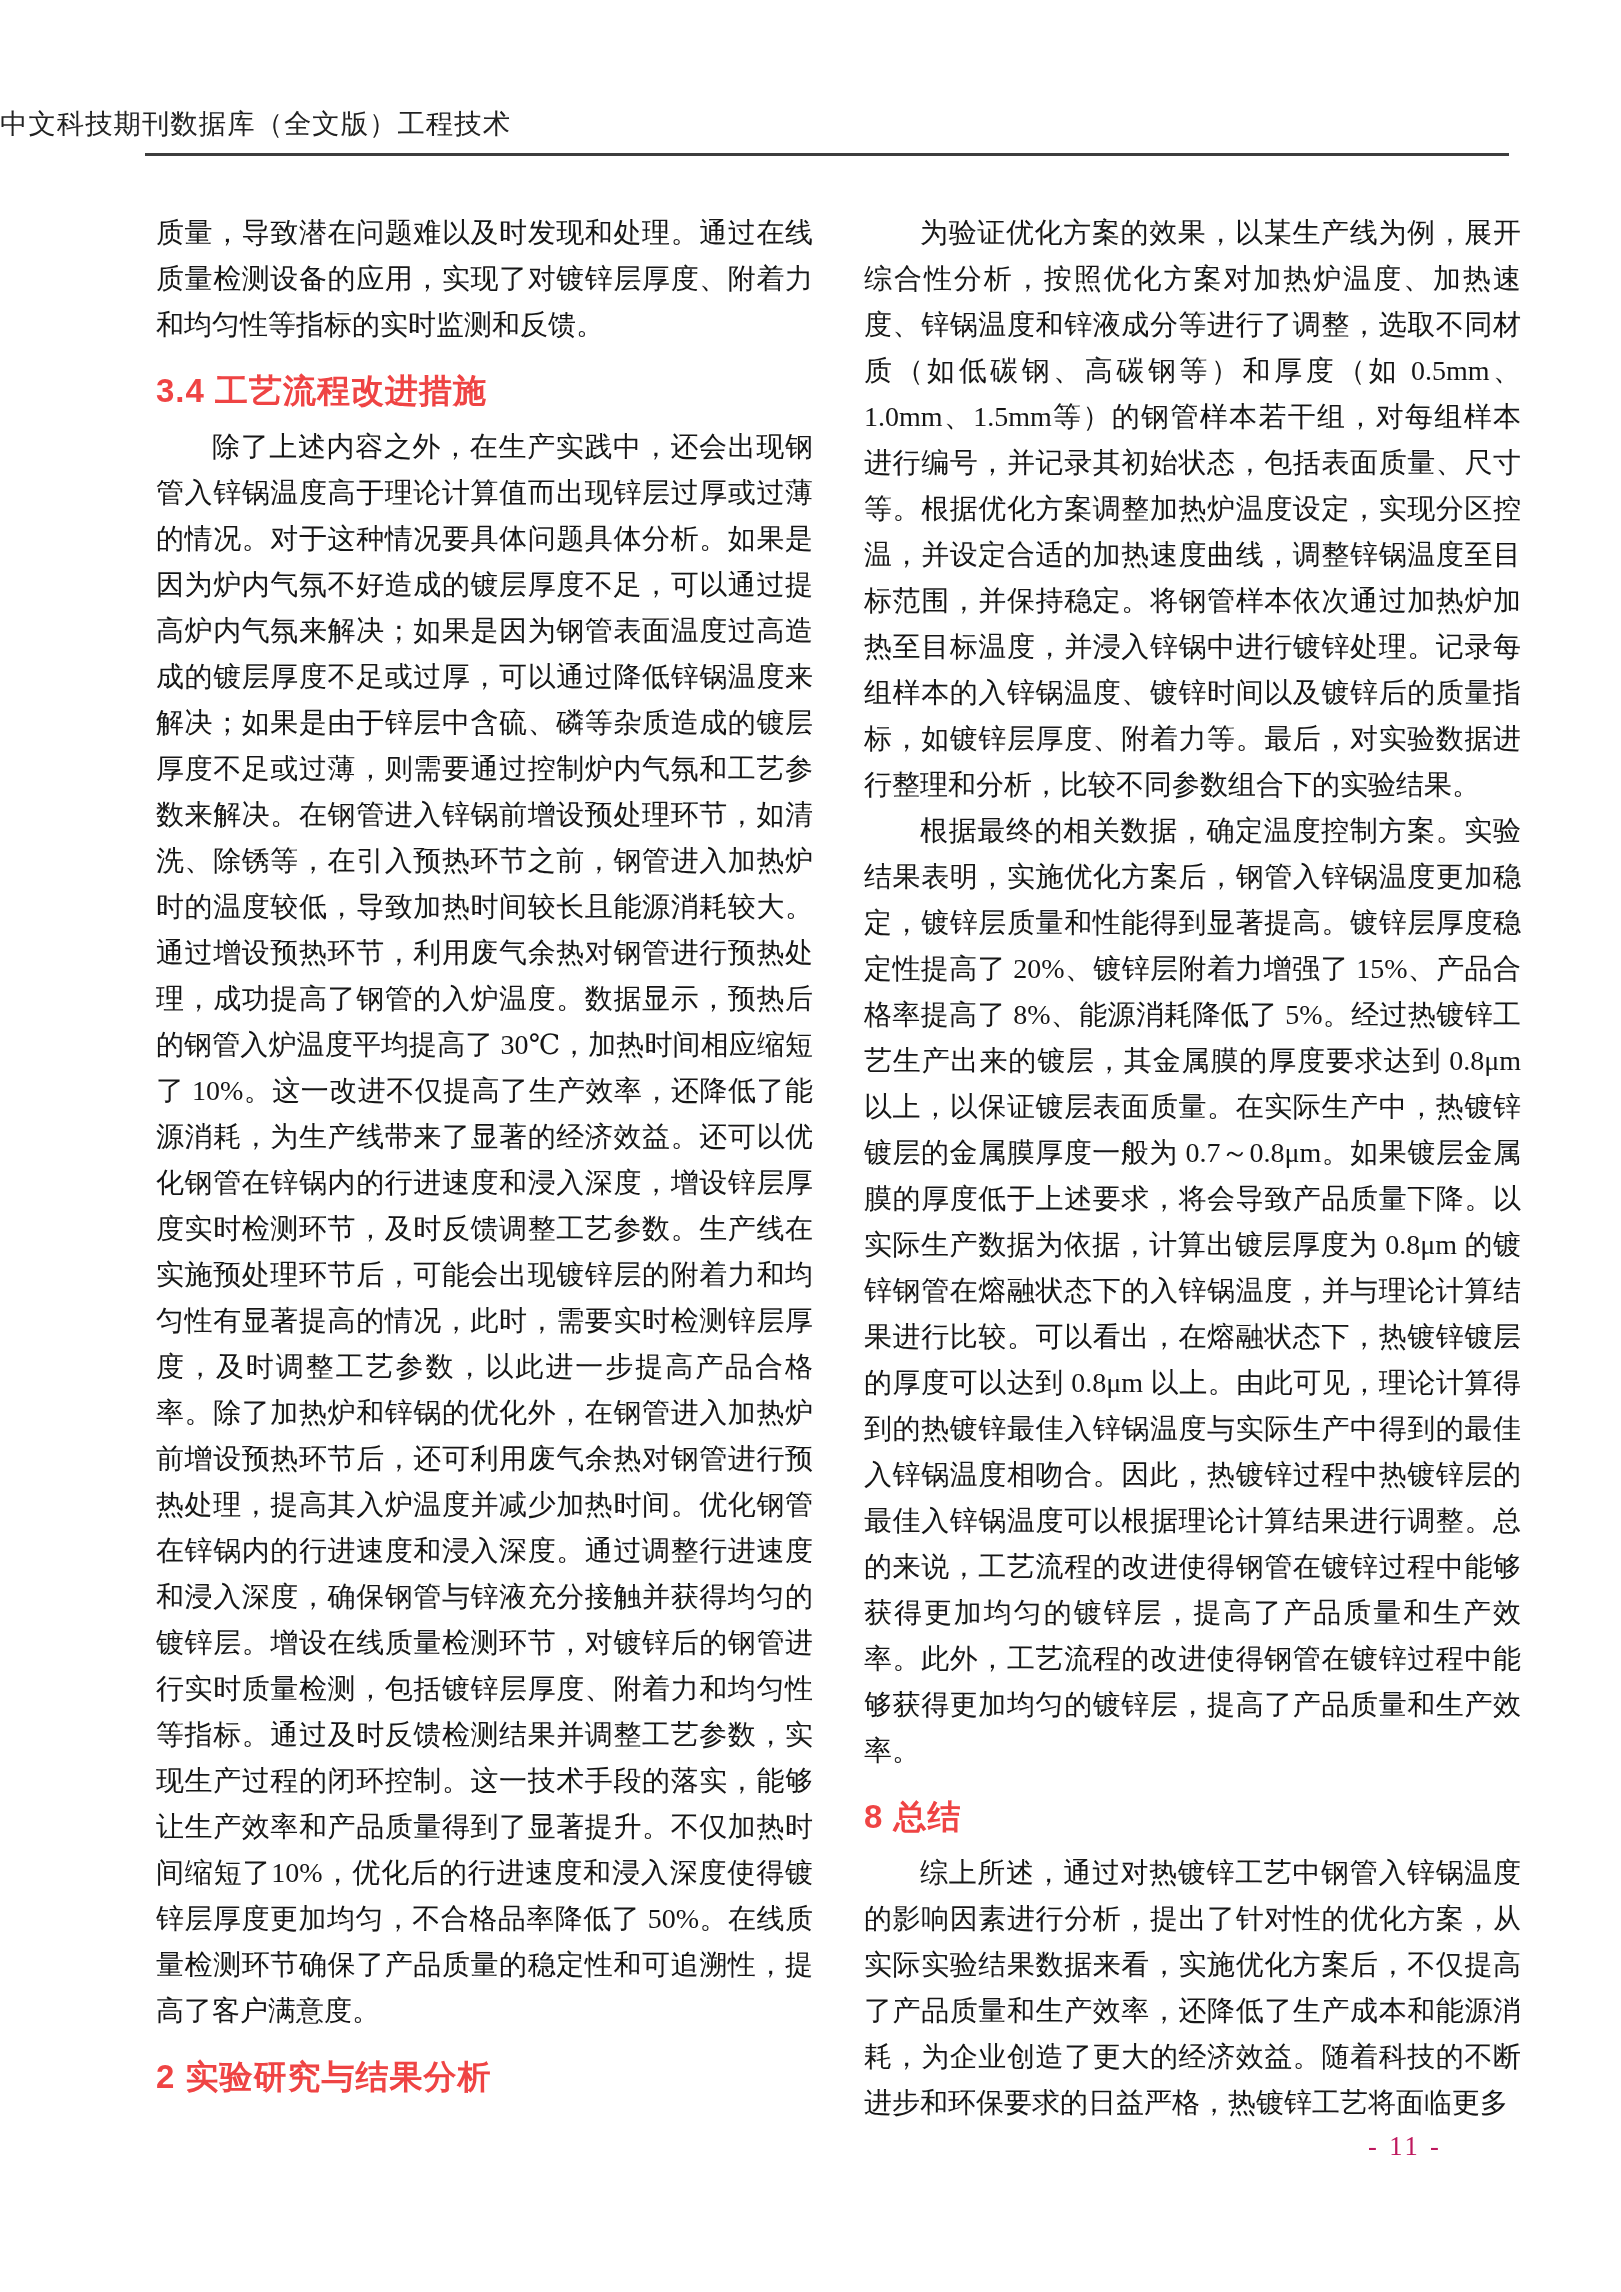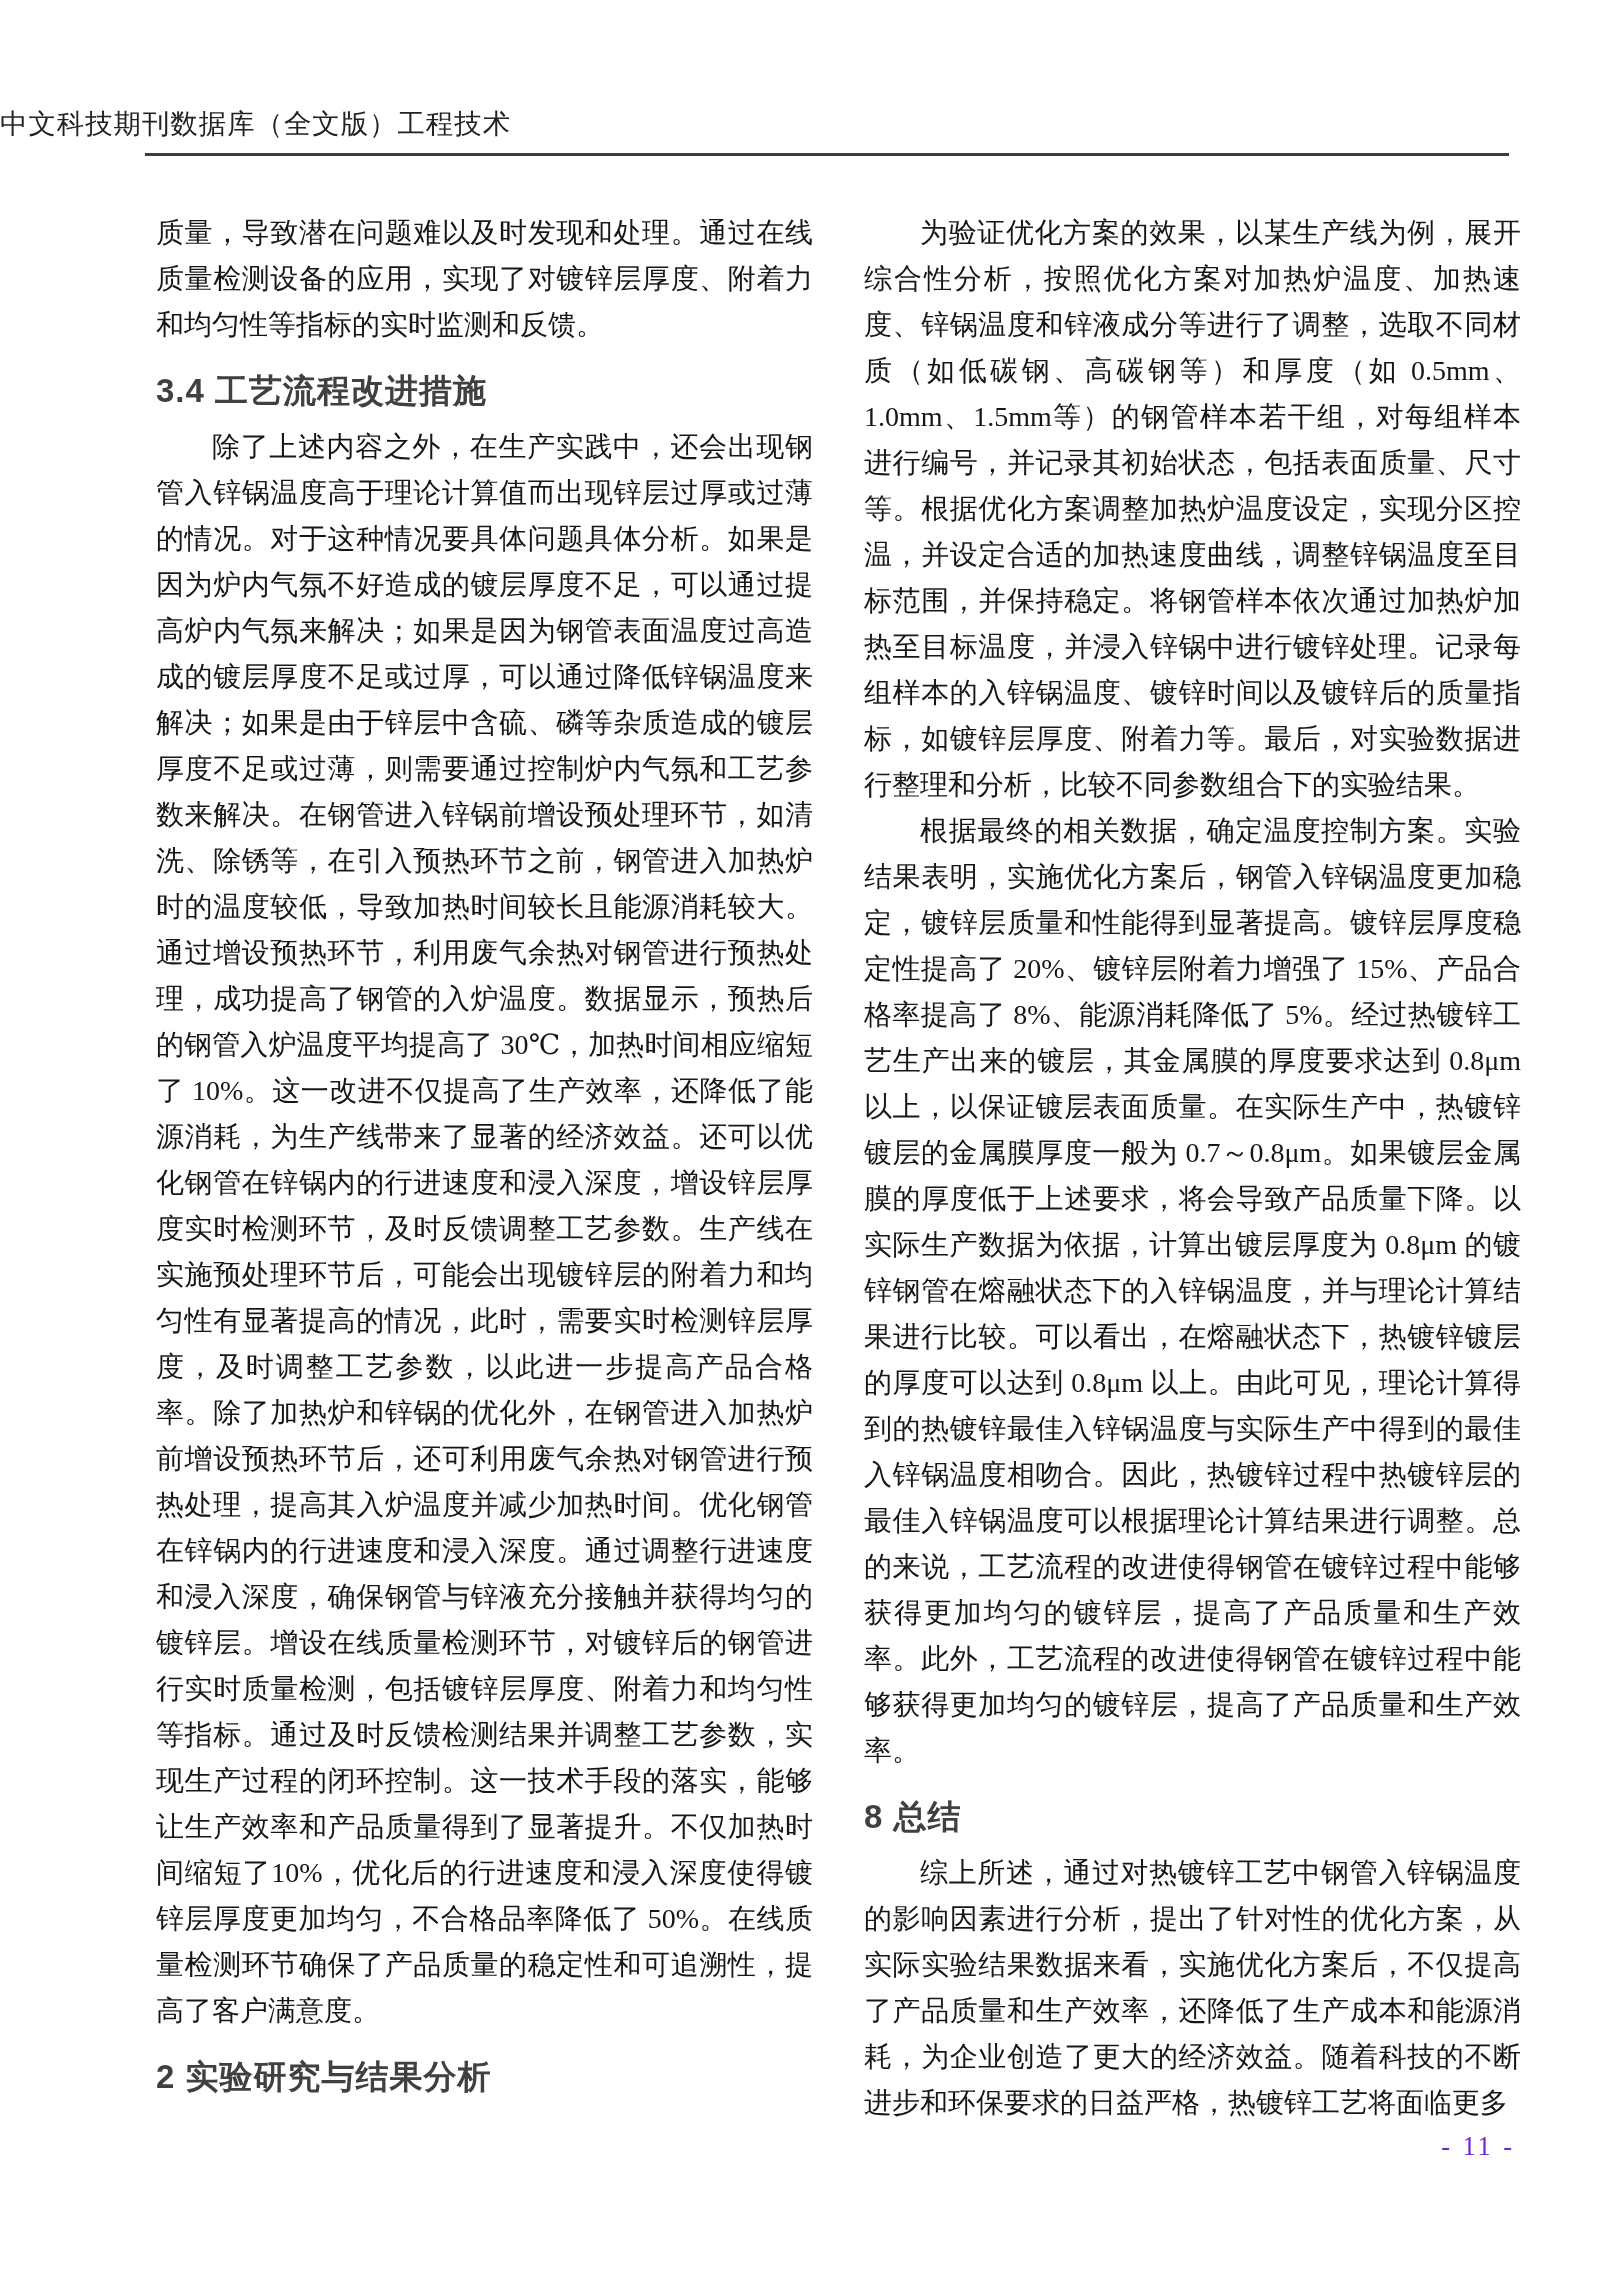--- a/index.html
+++ b/index.html
@@ -58,32 +58,32 @@
   .para.indent {
     text-indent: 2em;
   }
   .sec {
     font-family: "Liberation Sans", "DejaVu Sans", sans-serif;
     font-weight: bold;
     font-size: 33px;
     line-height: 41px;
     margin: 21.6px 0 13.7px 0;
     letter-spacing: 1px;
-    color: #404040;
+    color: #ef4444;
     text-align: left;
   }
   .page-number {
     position: absolute;
     top: 2131px;
     left: 1368px;
     width: 147px;
-    text-align: right;
+    text-align: left;
     font-size: 26.5px;
     letter-spacing: 2.9px;
-    color: #6d28d9;
+    color: #be185d;
   }
 </style>
 </head>
 <body>
 
 <div class="page">
 
   <div class="header-title">中文科技期刊数据库（全文版）工程技术</div>
 
   <div class="header-rule"></div>

